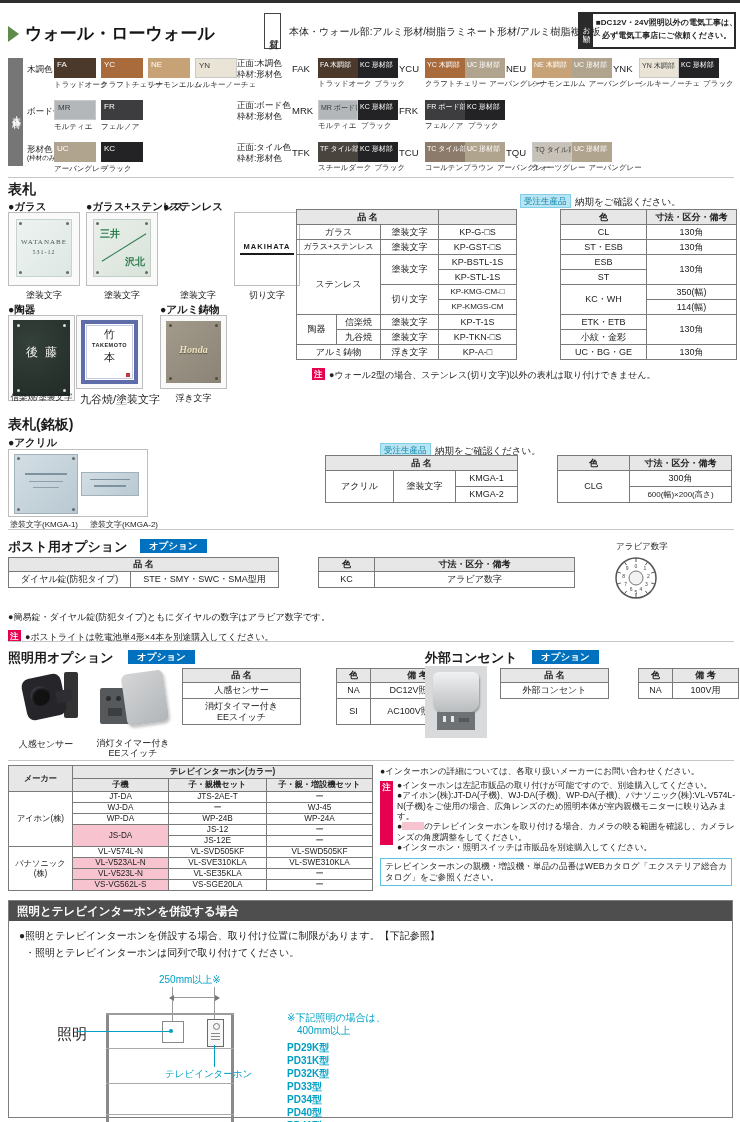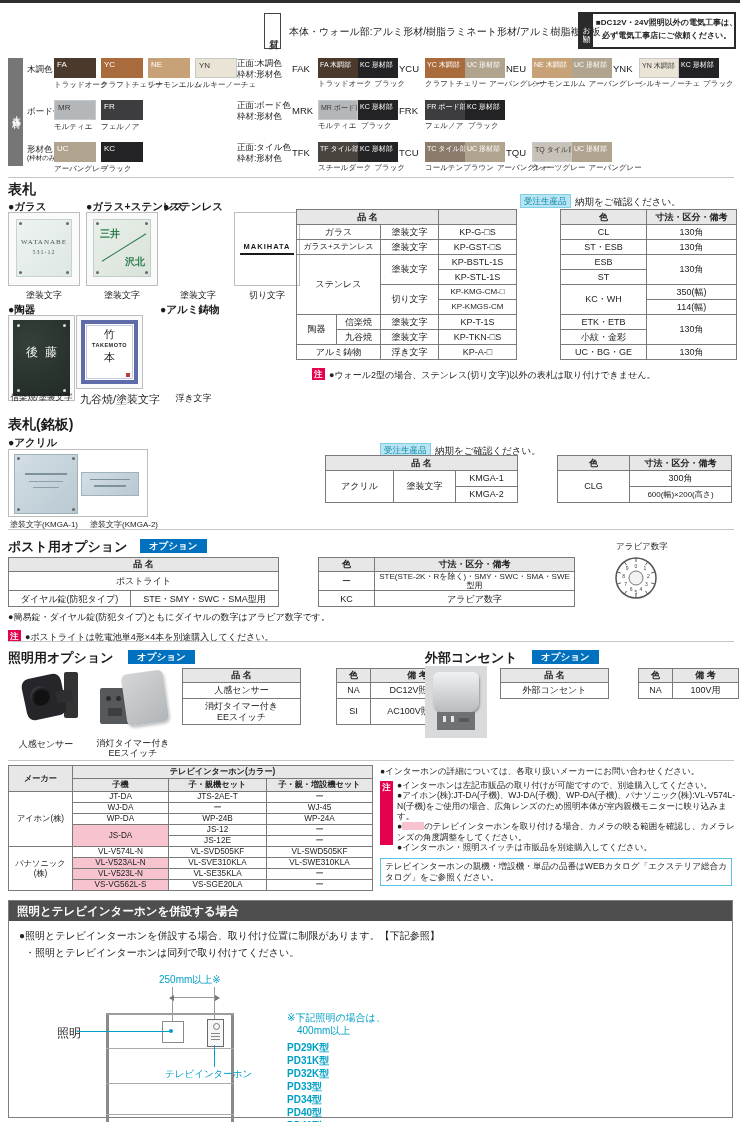--- a/index.html
+++ b/index.html
@@ -50,20 +50,24 @@
   .dline{position:absolute;background:#9a9a9a}
   .cline{position:absolute;background:#00a0c4}
 </style>
 </head>
 <body>
 
 <div id="page">
 
   <div class="abs" style="left:0;top:0;width:740px;height:3px;background:#2e2e2e"></div>
 
+  <div class="abs" style="left:8px;top:22px;display:flex;align-items:center">
+    <span style="width:0;height:0;border-left:11px solid #5f8c4c;border-top:8px solid transparent;border-bottom:8px solid transparent;margin-right:6px"></span>
+    <span class="nowrap" style="font-size:17px;font-weight:bold;color:#161616">ウォール・ローウォール</span>
+  </div>
   <div class="abs vtext" style="left:264px;top:13px;width:17px;height:36px;border:1px solid #444;font-size:9.5px;text-align:center;box-sizing:border-box;padding-top:2px">材質</div>
   <div class="abs nowrap" style="left:289px;top:25px;font-size:10px">本体・ウォール部:アルミ形材/樹脂ラミネート形材/アルミ樹脂複合板</div>
   <div class="abs" style="left:578px;top:12px;width:158px;height:37px;border:2px solid #2a2a2a;box-sizing:border-box;display:flex">
     <div class="vtext" style="width:13px;background:#2a2a2a;color:#fff;font-size:7.5px;text-align:center;line-height:13px">お願い</div>
     <div style="flex:1;font-size:8px;font-weight:bold;padding:3px 2px 0 3px;line-height:1.6">
       <div class="nowrap">■DC12V・24V照明以外の電気工事は、</div>
       <div class="nowrap" style="text-align:center">必ず電気工事店にご依頼ください。</div>
     </div>
   </div>
 
@@ -269,20 +273,29 @@
     <div style="position:absolute;left:4px;top:4px;right:4px;bottom:4px;background:#fff;border:4px solid #5e6caa;box-sizing:border-box">
       <div style="position:absolute;left:1px;top:1px;right:1px;bottom:1px;border:1px solid #c6cbe0"></div>
       <div style="position:absolute;left:0;right:0;top:3px;text-align:center;font-size:11px;color:#1d1d1d">竹</div>
       <div style="position:absolute;left:0;right:0;top:18px;text-align:center;font-size:5.5px;font-weight:bold;letter-spacing:.5px;color:#1d1d1d">TAKEMOTO</div>
       <div style="position:absolute;left:0;right:0;top:26px;text-align:center;font-size:11px;color:#1d1d1d">本</div>
       <div style="position:absolute;right:4px;bottom:3px;width:4px;height:4px;background:#c23a3a"></div>
     </div>
   </div>
   <div class="cap" style="left:80px;top:392px;width:70px;font-size:11px">九谷焼/塗装文字</div>
 
+  <div class="photo" style="left:160px;top:315px;width:67px;height:74px">
+    <div style="position:absolute;left:5px;top:5px;right:5px;bottom:5px;background:linear-gradient(135deg,#a29a8b,#8b8476)">
+      <div class="screw" style="left:3px;top:3px;background:#4f4a40"></div>
+        <div class="screw" style="right:3px;top:3px;background:#4f4a40"></div>
+      <div class="screw" style="left:3px;bottom:3px;background:#4f4a40"></div>
+        <div class="screw" style="right:3px;bottom:3px;background:#4f4a40"></div>
+      <div style="position:absolute;left:0;right:0;top:23px;text-align:center;font-family:'Liberation Serif',serif;font-style:italic;font-weight:bold;font-size:10px;color:#efe3c2;text-shadow:0 1px 1px #55503f">Honda</div>
+    </div>
+  </div>
   <div class="cap" style="left:160px;top:392px;width:67px">浮き文字</div>
 
   <div class="abs nowrap" style="left:520px;top:191px">
     <span class="badge-order">受注生産品</span>
     <span class="note-text" style="font-size:9.5px">納期をご確認ください。</span>
   </div>
 
   <div class="abs" style="left:296px;top:209px">
     <table class="ct" style="font-size:9px;width:440px">
       <colgroup>
@@ -450,26 +463,20 @@
           <col style="width:40px">
           <col style="width:56px">
           <col style="width:200px">
         </colgroup>
       <tbody>
           <tr style="height:14px">
         <th colspan="2">品 名</th>
         <td class="gap"></td>
         <th>色</th>
         <th>寸法・区分・備考</th>
-      </tr>
-      <tr style="height:16px">
-        <td colspan="2">ポストライト</td>
-        <td class="gap"></td>
-        <td>ー</td>
-        <td class="small">STE(STE-2K・Rを除く)・SMY・SWC・SMA・SWE型用</td>
       </tr>
       <tr style="height:16px">
         <td>ダイヤル錠(防犯タイプ)</td>
         <td>STE・SMY・SWC・SMA型用</td>
         <td class="gap"></td>
         <td>KC</td>
         <td>アラビア数字</td>
       </tr>
     </tbody>
       </table>
@@ -707,21 +714,21 @@
       <div class="dline" style="left:97px;top:193px;width:128px;height:1px;background:#aaa"></div>
 
       <div class="abs" style="left:153px;top:100px;width:20px;height:20px;border:1px solid #8a8a8a;background:#fff"></div>
       <div class="abs" style="left:198px;top:98px;width:15px;height:26px;border:1px solid #6a6a6a;background:#f7f7f7">
         <div style="position:absolute;left:4.5px;top:3px;width:5px;height:5px;border:1px solid #777;border-radius:50%"></div>
         <div style="position:absolute;left:3px;top:13px;width:9px;height:1px;background:#888"></div>
         <div style="position:absolute;left:3px;top:16px;width:9px;height:1px;background:#888"></div>
         <div style="position:absolute;left:3px;top:19px;width:9px;height:1px;background:#888"></div>
       </div>
 
-      <div class="abs nowrap" style="left:48px;top:104px;font-size:12px">照明</div>
+      <div class="abs nowrap" style="left:48px;top:104px;font-size:15px">照明</div>
       <div class="cline" style="left:68px;top:110px;width:94px;height:1px"></div>
       <div class="cline" style="left:160px;top:108px;width:4px;height:4px;border-radius:50%"></div>
 
       <div class="cline" style="left:205px;top:124px;width:1px;height:22px"></div>
       <div class="abs cyan nowrap" style="left:156px;top:147px;font-size:9.5px">テレビインターホン</div>
 
       <div class="abs cyan nowrap" style="left:278px;top:90px;font-size:10px;line-height:1.3">
         <div>※下記照明の場合は、</div>
         <div style="padding-left:10px">400mm以上</div>
       </div>

